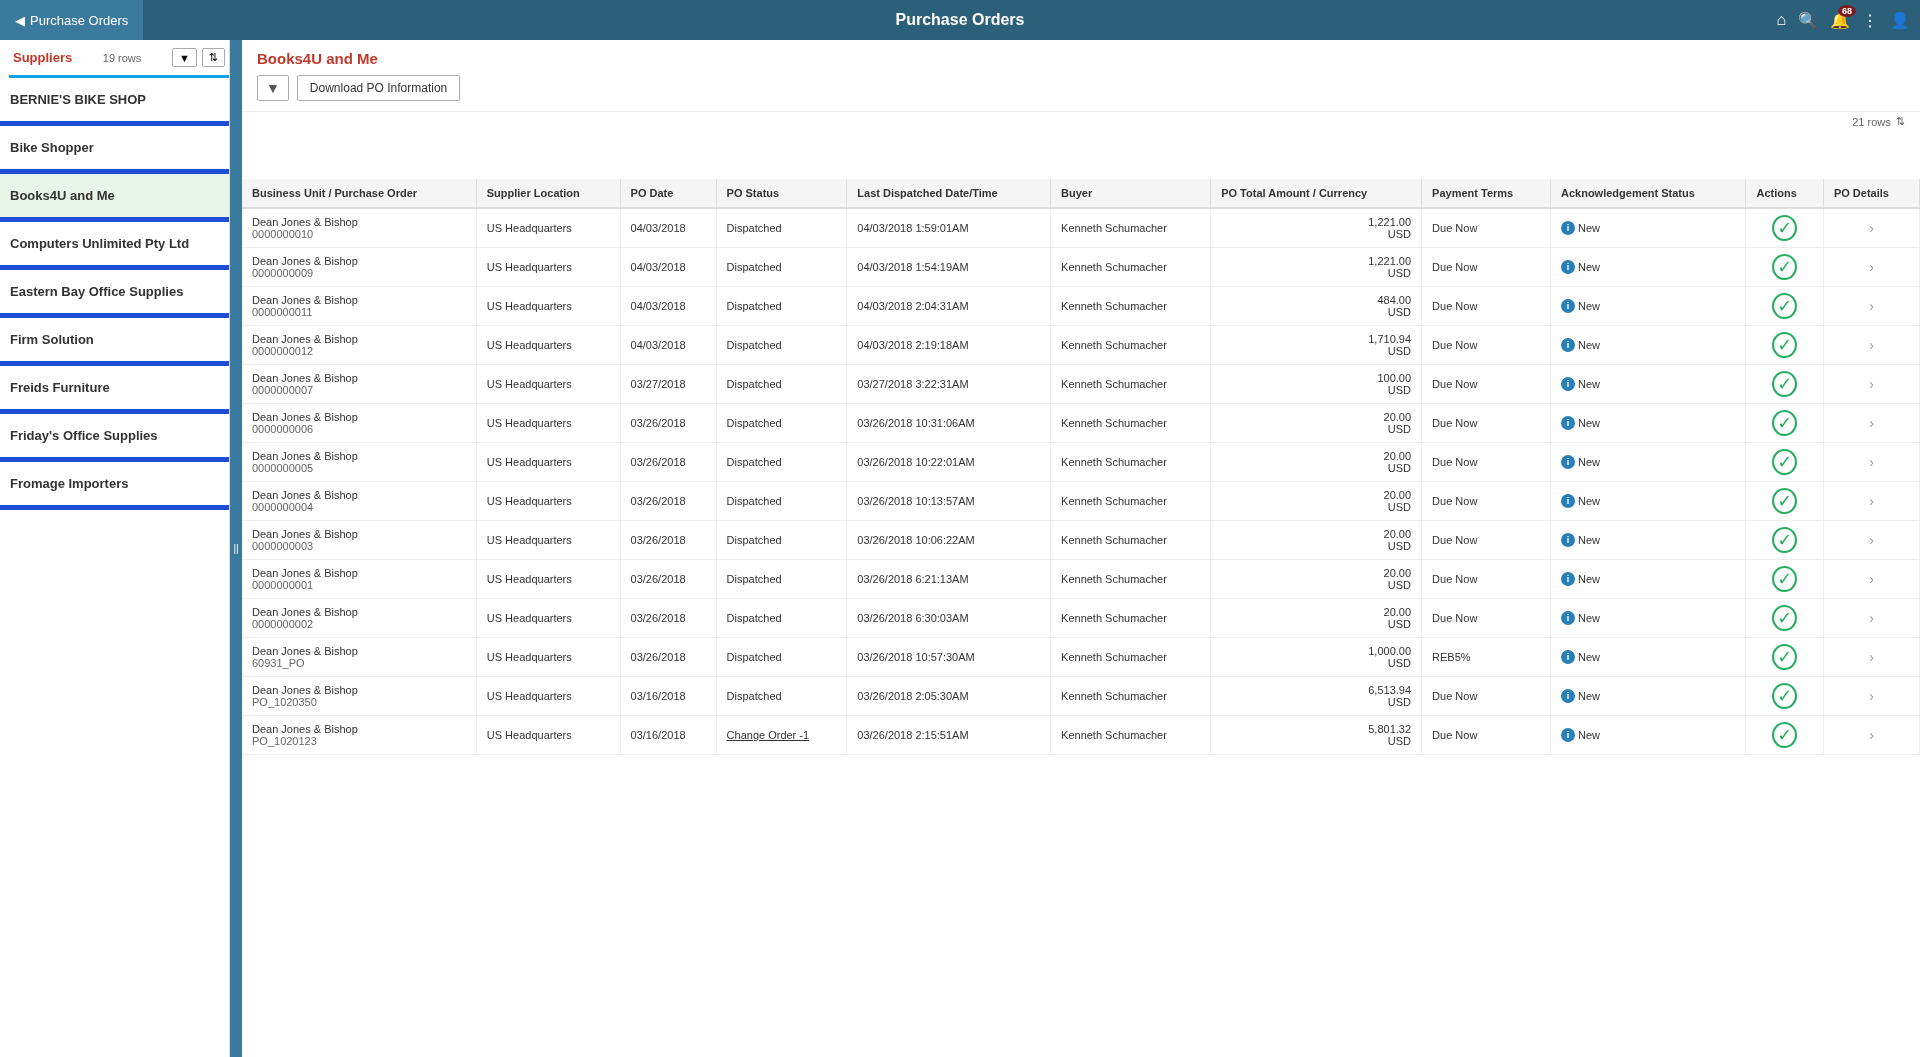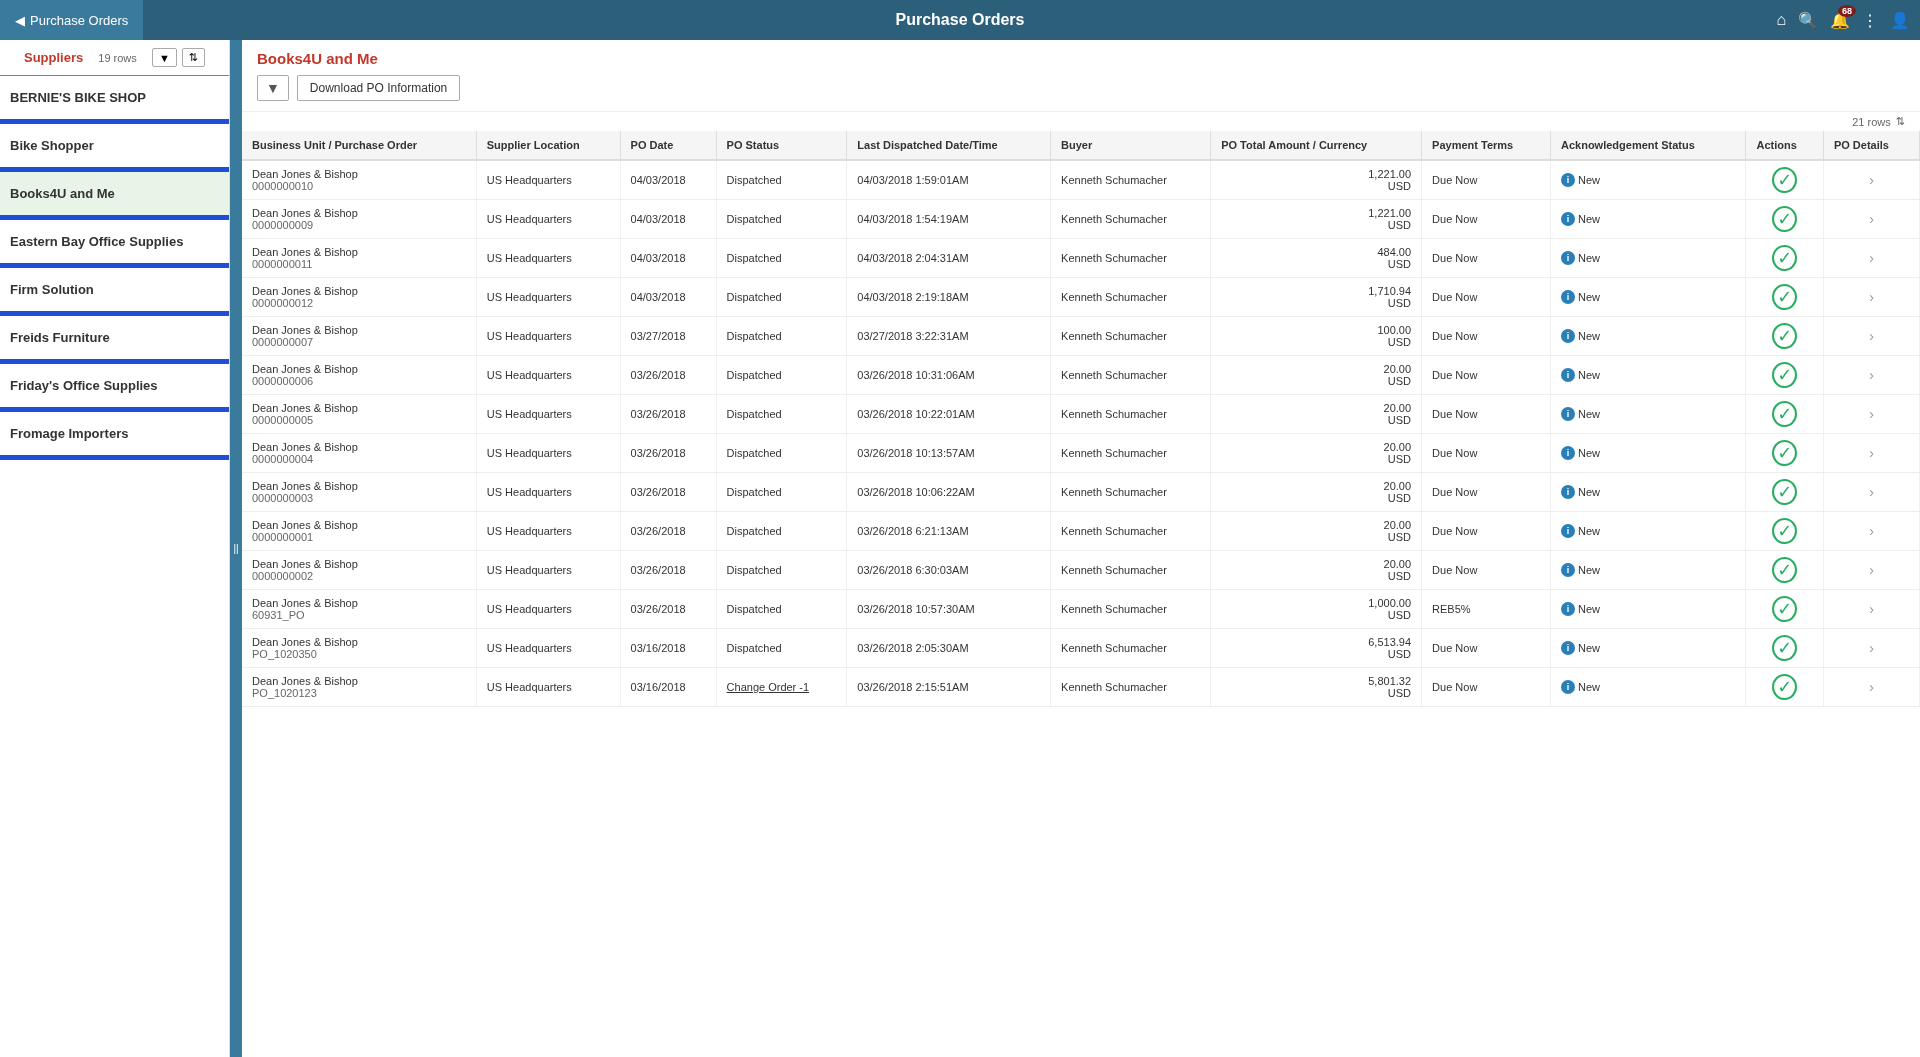--- a/index.html
+++ b/index.html
@@ -73,22 +73,23 @@
       border-right: 1px solid #ddd;
       display: flex;
       flex-direction: column;
       overflow: hidden;
       flex-shrink: 0;
     }
     .sidebar-header {
       display: flex;
       align-items: center;
       justify-content: space-between;
-      padding: 8px 24px;
-      border-bottom: 1px solid #0ea5e9;
+      padding: 8px 4px;
+      border-bottom: 3px solid #0ea5e9;
+      margin-left: 9px;
     }
     .sidebar-title {
       color: #c0392b;
       font-weight: bold;
       font-size: 13px;
     }
     .sidebar-rows {
       color: #666;
       font-size: 11px;
     }
@@ -172,20 +173,21 @@
       cursor: pointer;
       border-radius: 2px;
       font-size: 12px;
       color: #333;
     }
 
     
     .table-container {
       overflow-y: auto;
       flex: 1;
+      margin-top: 48px;
     }
     table {
       width: 100%;
       border-collapse: collapse;
     }
     thead tr {
       background: #f5f5f5;
       border-bottom: 2px solid #ddd;
     }
     th {
@@ -278,20 +280,23 @@
     </div>
     <div class="sidebar-list">
       <div class="sidebar-item">
         <span>BERNIE'S BIKE SHOP</span>
       </div>
       <div class="sidebar-item">
         <span>Bike Shopper</span>
       </div>
       <div class="sidebar-item active">
         <span>Books4U and Me</span>
+      </div>
+      <div class="sidebar-item">
+        <span>Computers Unlimited Pty Ltd</span>
       </div>
       <div class="sidebar-item">
         <span>Eastern Bay Office Supplies</span>
       </div>
       <div class="sidebar-item">
         <span>Firm Solution</span>
       </div>
       <div class="sidebar-item">
         <span>Freids Furniture</span>
       </div>

